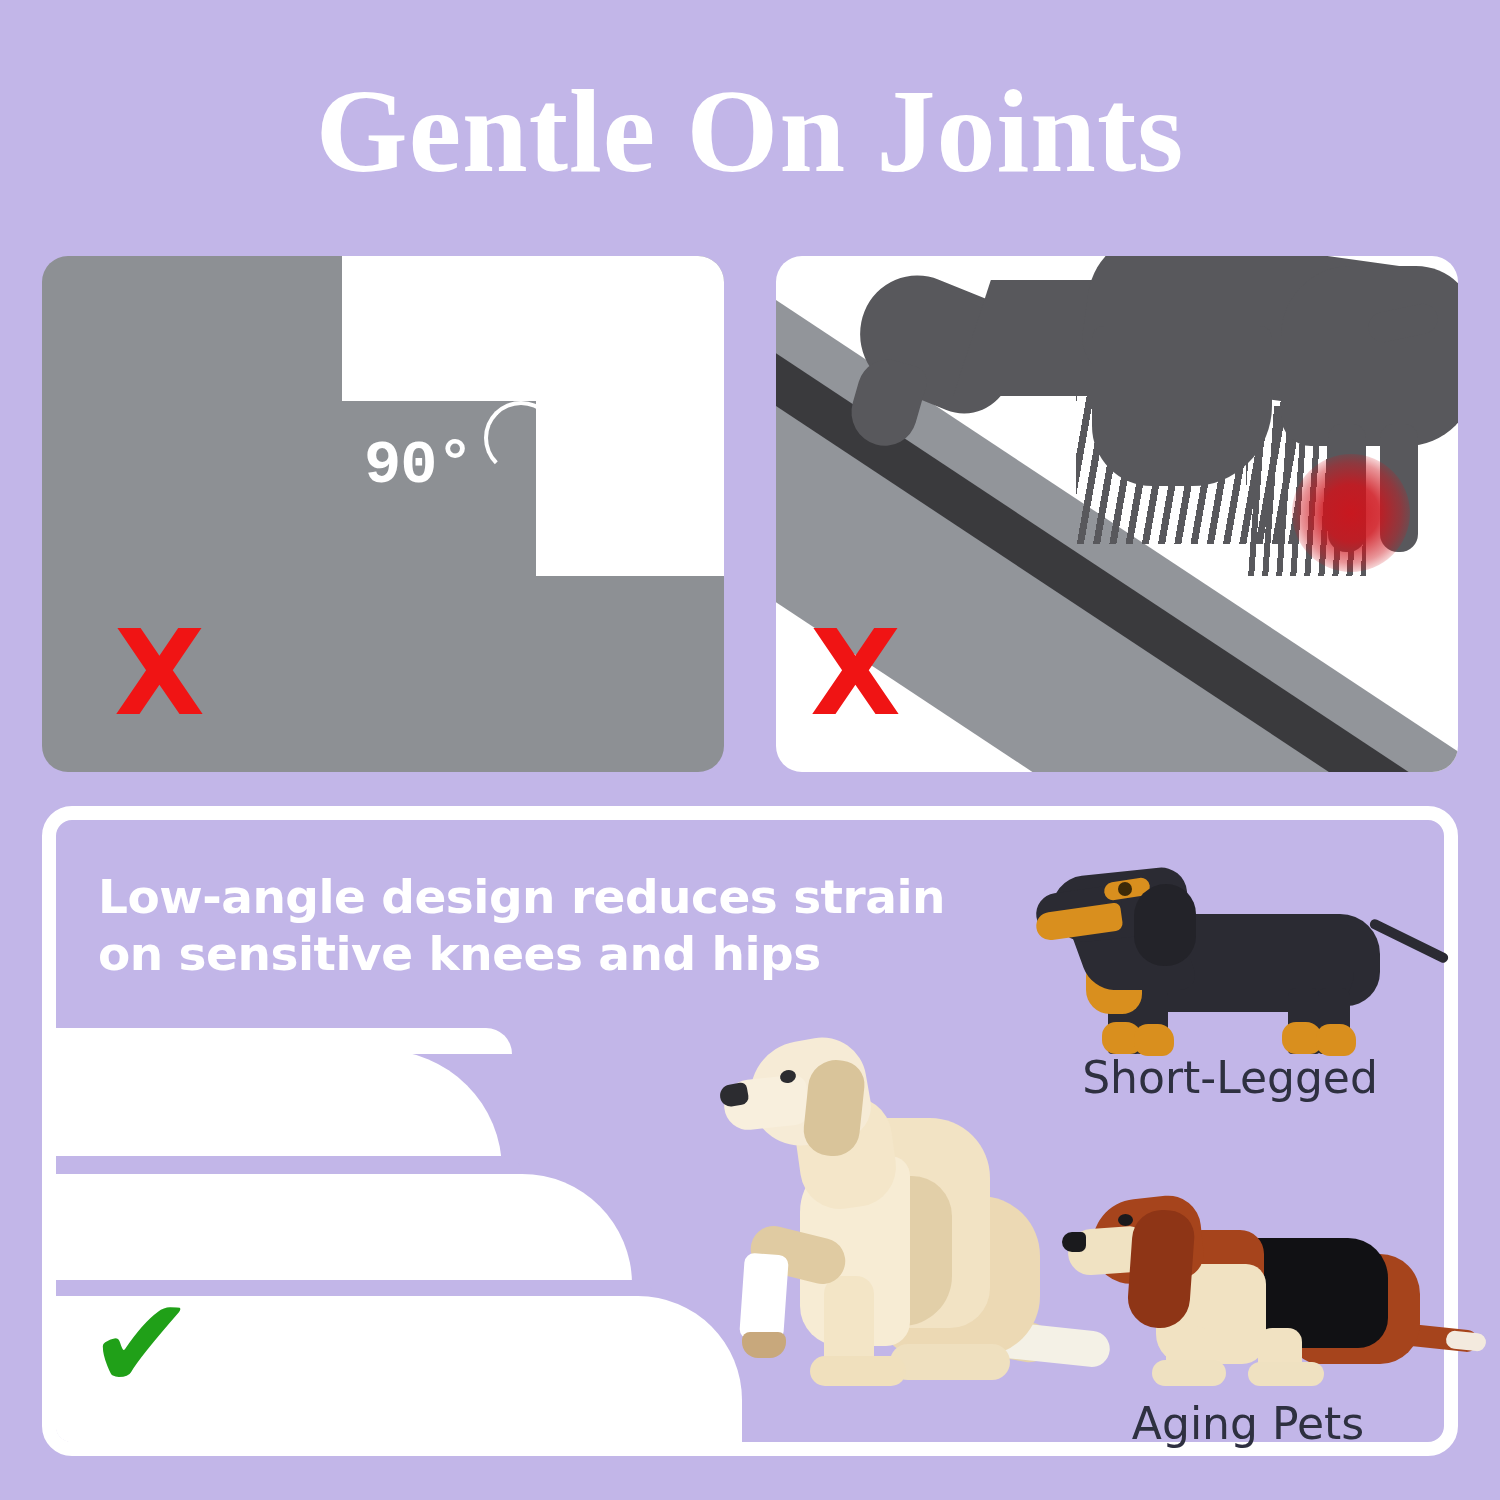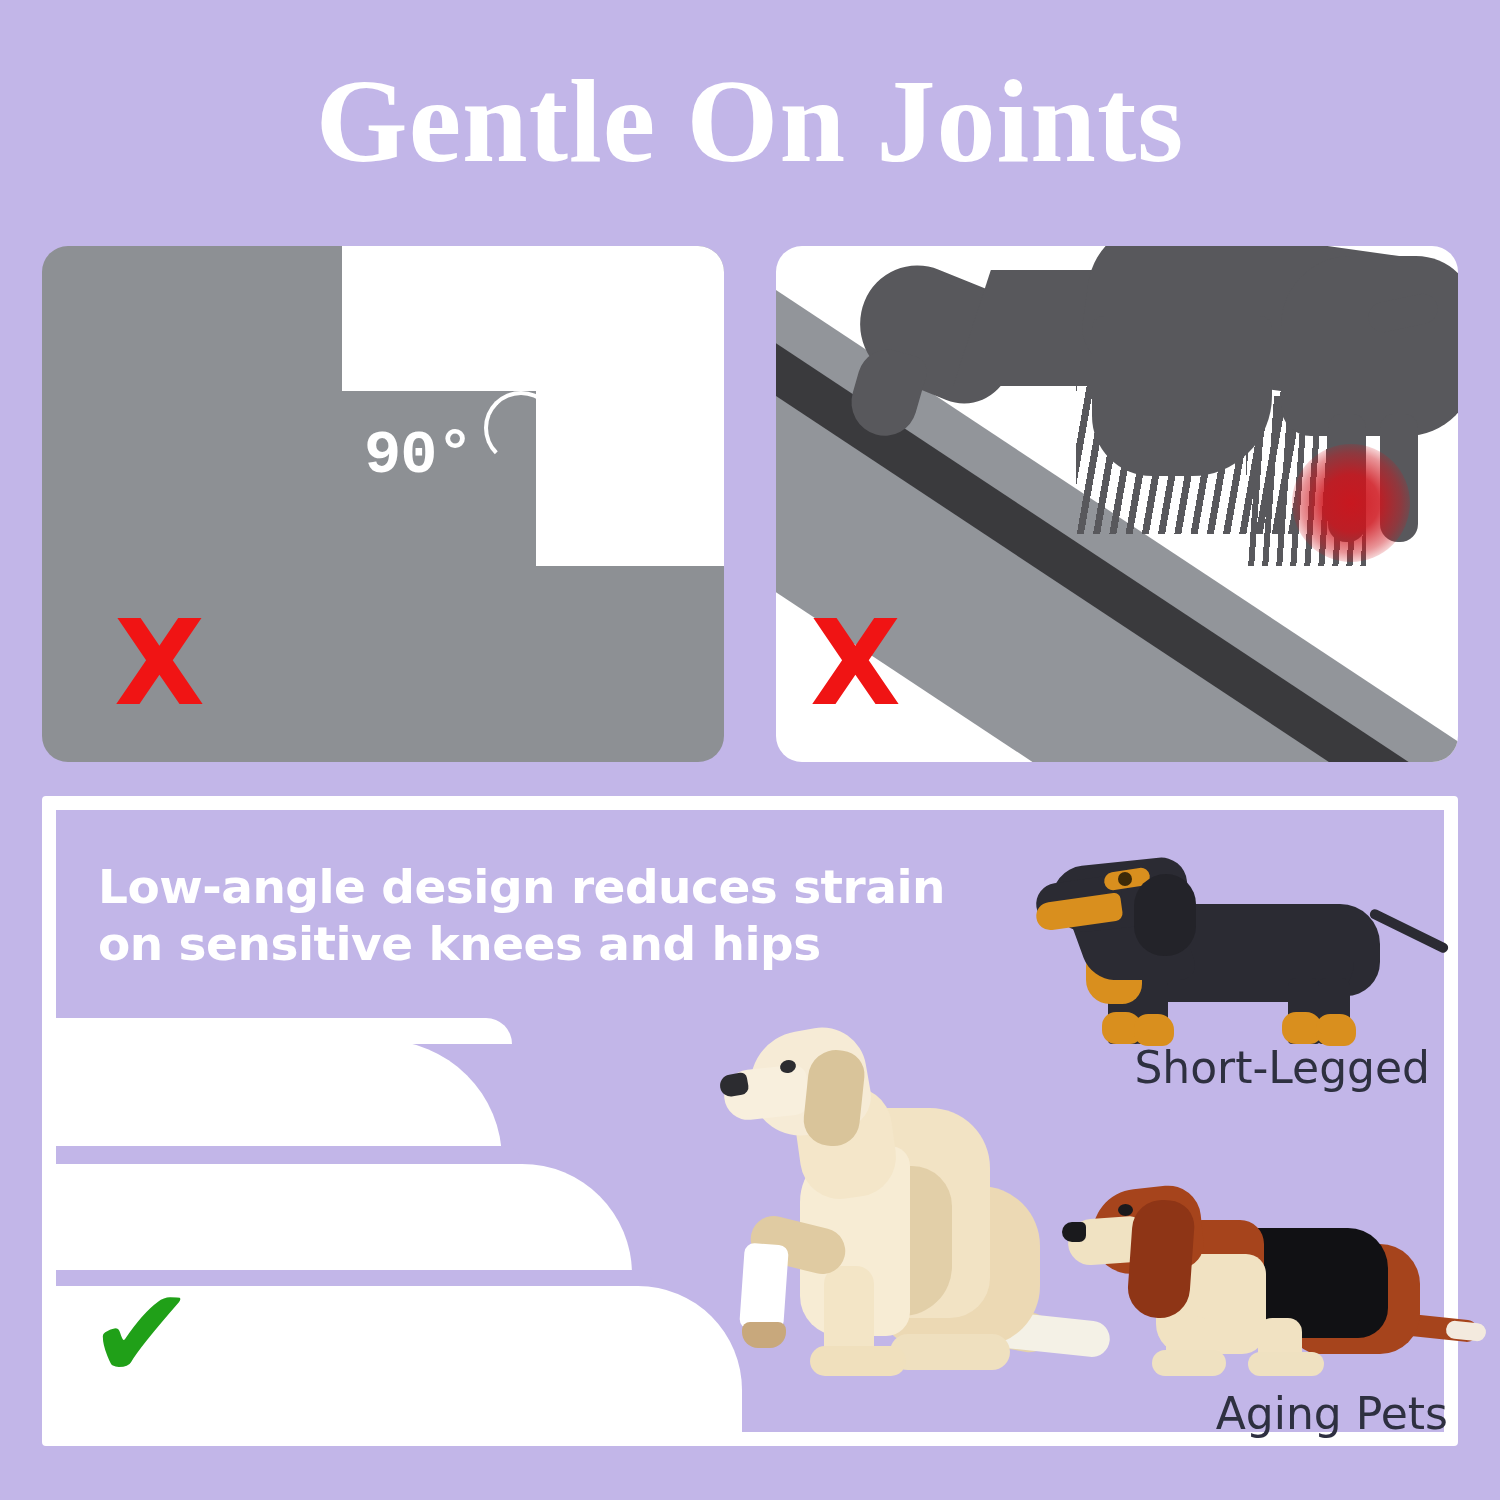--- a/index.html
+++ b/index.html
@@ -3,21 +3,21 @@
 <meta charset="utf-8">
 <style>
   html,body{margin:0;padding:0;}
   body{
     width:1500px;height:1500px;
     background:#c2b6e8;
     font-family:"Liberation Sans", sans-serif;
     overflow:hidden;
     position:relative;
   }
-  #stage{position:absolute;left:0;top:6px;width:1500px;height:1414px;}
+  #stage{position:absolute;left:0;top:16px;width:1500px;height:1414px;}
 
   
   .title{
     position:absolute;left:0;top:52px;width:1500px;
     text-align:center;
     font-family:"Liberation Serif", serif;
     font-weight:700;
     font-size:118px;
     letter-spacing:1px;
     color:#ffffff;
@@ -122,21 +122,21 @@
     position:absolute;left:516px;top:198px;width:118px;height:118px;
     border-radius:50%;
     background:radial-gradient(circle at 50% 50%,
       rgba(206,20,28,.95) 0%, rgba(206,20,28,.85) 34%,
       rgba(206,20,28,.45) 60%, rgba(206,20,28,0) 78%);
   }
 
   
   #panel-bottom{
     position:absolute;left:42px;top:790px;width:1416px;height:650px;
-    border:14px solid #ffffff;border-radius:4px;
+    border:14px solid #ffffff;border-radius:30px;
     box-sizing:border-box;background:transparent;
     overflow:hidden;
   }
   .benefit-text{
     position:absolute;left:42px;top:48px;width:860px;
     color:#ffffff;font-size:47px;font-weight:700;line-height:1.22;
     font-family:"DejaVu Sans", sans-serif;
     letter-spacing:-.5px;
   }
 
@@ -153,21 +153,21 @@
     position:absolute;left:0;top:0;width:470px;height:26px;
     background:#ffffff;border-radius:0 90px 0 0;
   }
 
   .mark-check{color:#20a018;font-size:128px;font-weight:700;}
   #check{position:absolute;left:32px;top:460px;}
 
   
   .breed{position:absolute;}
   .breed-label{
-    position:absolute;width:100%;text-align:right;
+    position:absolute;width:100%;text-align:center;
     color:#2e3040;font-size:44px;font-weight:400;
     font-family:"DejaVu Sans", sans-serif;
     white-space:nowrap;
   }
 
   
   #breed-dachshund{left:1030px;top:840px;width:400px;height:250px;}
   .dx-body{position:absolute;left:60px;top:58px;width:290px;height:92px;background:#2b2b33;border-radius:46px 40px 34px 40px;}
   .dx-belly{position:absolute;left:74px;top:110px;width:250px;height:46px;background:#2b2b33;border-radius:0 0 40px 40px;}
   .dx-neck{position:absolute;left:46px;top:48px;width:110px;height:86px;background:#2b2b33;transform:skewX(20deg);border-radius:22px;}

